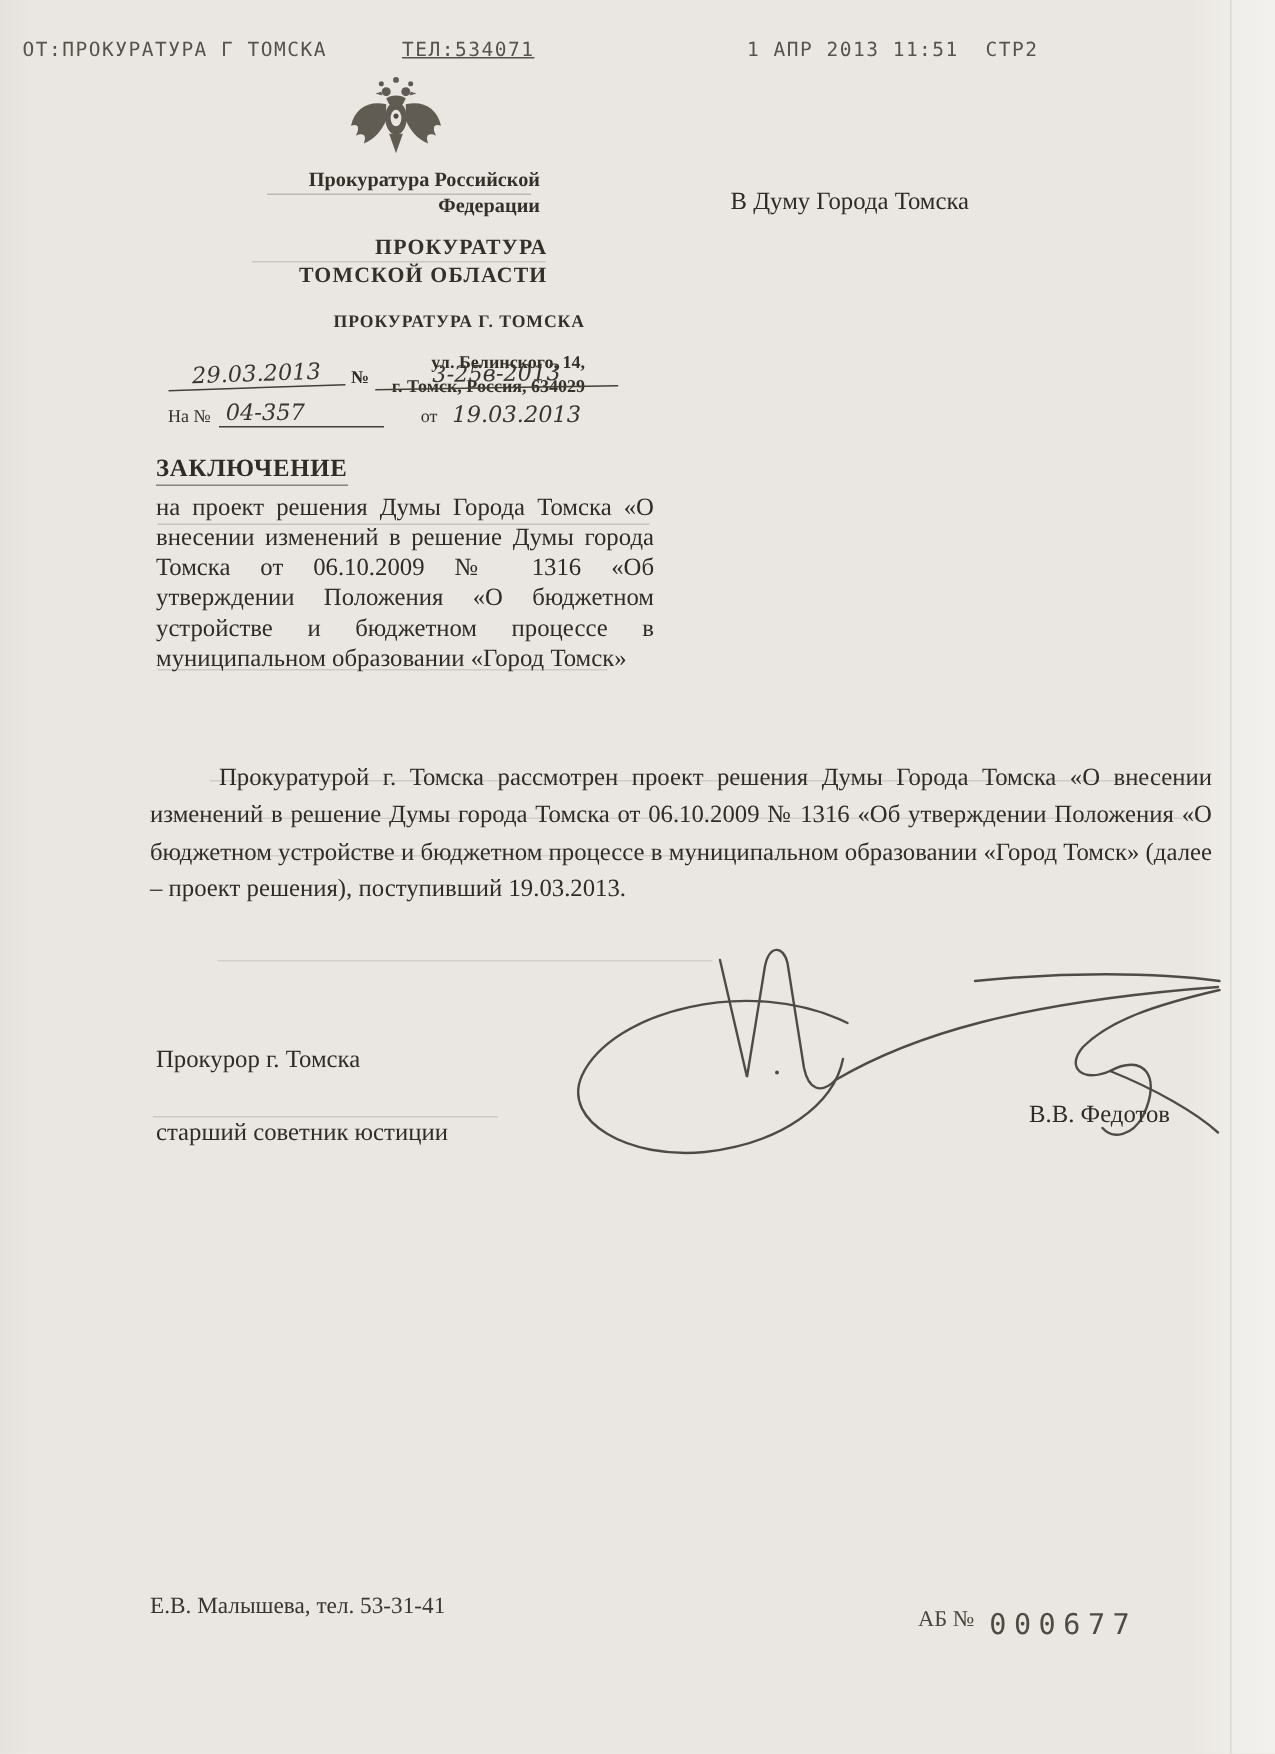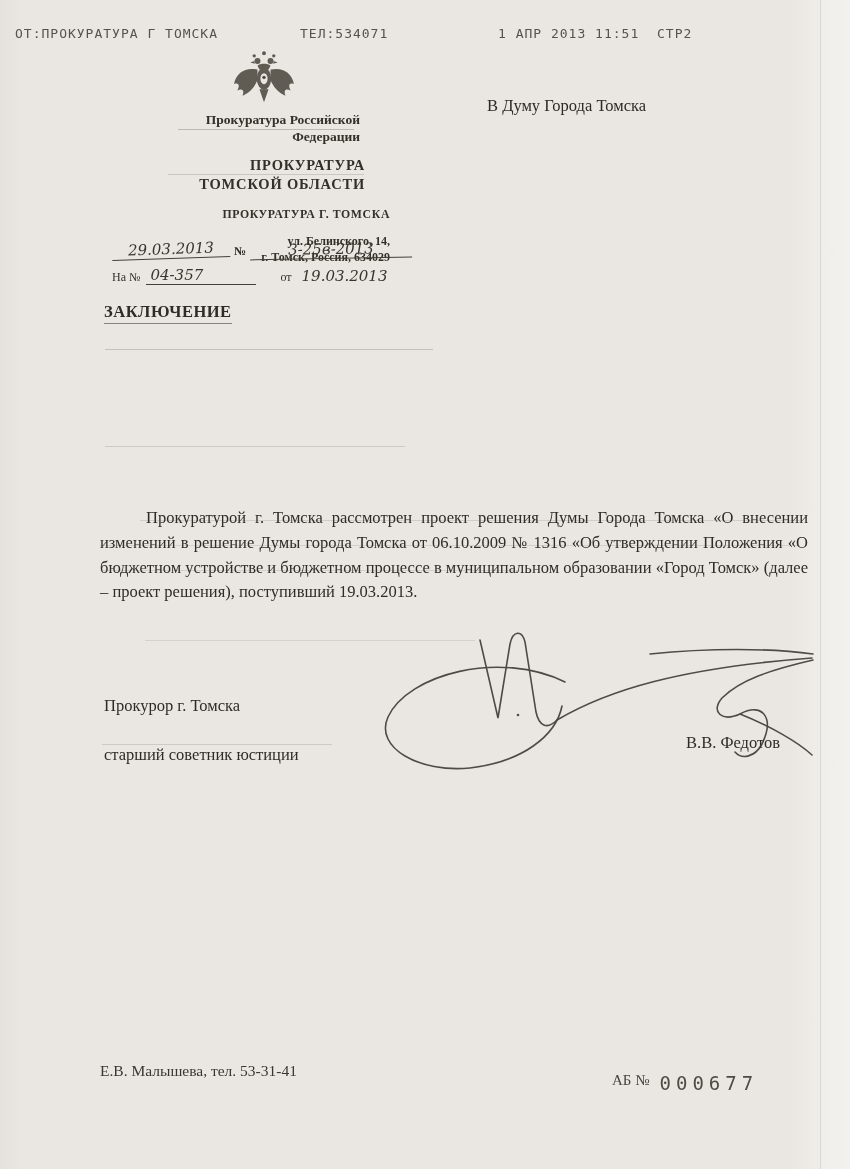--- a/index.html
+++ b/index.html
@@ -17,21 +17,21 @@
   }
   .edge-line { position:absolute; top:0; bottom:0; left:820px; width:1px; background:rgba(120,114,106,.18); }
 
   .fax-header {
     position:absolute; top:26px; left:0; width:100%;
     font-family:"DejaVu Sans Mono", monospace;
     font-size:13px; color:#57524b; letter-spacing:1px; white-space:nowrap;
   }
   .fax-header span { position:absolute; top:0; }
   .fax-from { left:15px; }
-  .fax-tel  { left:300px; }
+  .fax-tel  { left:268px;text-decoration:underline; }
   .fax-dt   { left:498px; }
   .fax-pg   { left:657px; }
 
   .emblem { position:absolute; left:231px; top:50px; width:66px; height:60px; }
 
   .letterhead {
     position:absolute; left:140px; top:112px; width:250px;
     text-align:right; color:#33302a;
   }
   .org-top  { font-weight:bold; font-size:13.5px; line-height:1.25; width:190px; margin:0 auto; }
@@ -46,21 +46,21 @@
   .ref-row1 .d1 { flex:0 0 118px; text-align:center; transform:rotate(-2deg); }
   .ref-row1 .no { font-weight:bold; padding:0 4px; font-style:normal; }
   .ref-row1 .d2 { flex:1; text-align:center; transform:rotate(-1deg); }
 
   .ref-row2 { position:absolute; left:112px; top:266px; width:330px; display:flex; align-items:flex-end; font-size:12px; color:#33302a; }
   .ref-row2 .lbl { padding-right:6px;text-align:right; }
   .ref-row2 .v1 { flex:0 0 110px; text-align:left; padding-left:4px;font-style:italic; }
   .ref-row2 .ot { padding:0 10px 0 24px; }
   .ref-row2 .v2 { flex:0 0 110px; text-align:left; }
 
-  .recipient { position:absolute; left:487px; top:96px; font-size:16.5px; color:#2e2a25; }
+  .recipient { position:absolute; left:487px; top:124px; font-size:16.5px; color:#2e2a25; }
 
   .title-block { position:absolute; left:104px; top:302px; width:332px; }
   .title-head  { font-weight:bold; font-size:16.5px; letter-spacing:.5px; border-bottom:1px solid rgba(55,50,44,.55); display:inline-block; padding-bottom:1px; }
   .title-subject { margin-top:4px; font-size:16.5px; line-height:1.22; text-align:justify; }
 
   .body-block { position:absolute; left:100px; top:506px; width:708px; font-size:16.5px; line-height:1.5; }
   .body-block p { text-align:justify; text-indent:46px; }
   .body-block p + p { margin-top:2px; }
 
   .sig-block { position:absolute; left:104px; top:696px; width:704px; font-size:16.5px; }
@@ -130,20 +130,21 @@
     <span class="lbl">На №</span>
     <span class="hw slot v1">04-357</span>
     <span class="ot">от</span>
     <span class="hw v2">19.03.2013</span>
   </div>
 
   <div class="recipient">В Думу Города Томска</div>
 
   <div class="title-block">
     <div><span class="title-head">ЗАКЛЮЧЕНИЕ</span></div>
+    <div class="title-subject">на проект решения Думы Города Томска «О внесении изменений в решение Думы города Томска от 06.10.2009 № 1316 «Об утверждении Положения «О бюджетном устройстве и бюджетном процессе в муниципальном образовании «Город Томск»</div>
   </div>
 
   <div class="body-block">
     <p>Прокуратурой г. Томска рассмотрен проект решения Думы Города Томска «О внесении изменений в решение Думы города Томска от 06.10.2009 № 1316 «Об утверждении Положения «О бюджетном устройстве и бюджетном процессе в муниципальном образовании «Город Томск» (далее – проект решения), поступивший 19.03.2013.</p>
   </div>
 
   <div class="sig-block">
     <div>Прокурор г. Томска</div>
     <div class="sig-pos2">старший советник юстиции</div>
     <div class="sig-name">В.В. Федотов</div>

